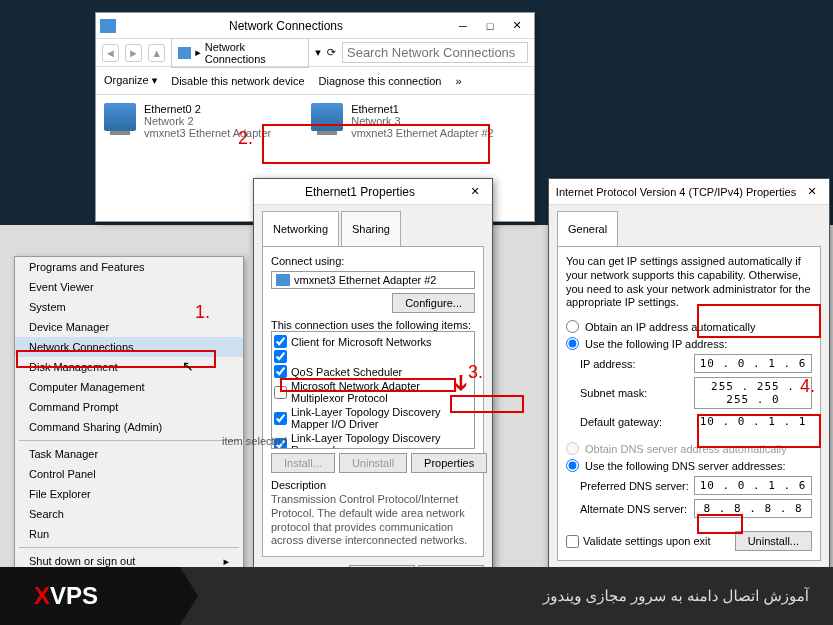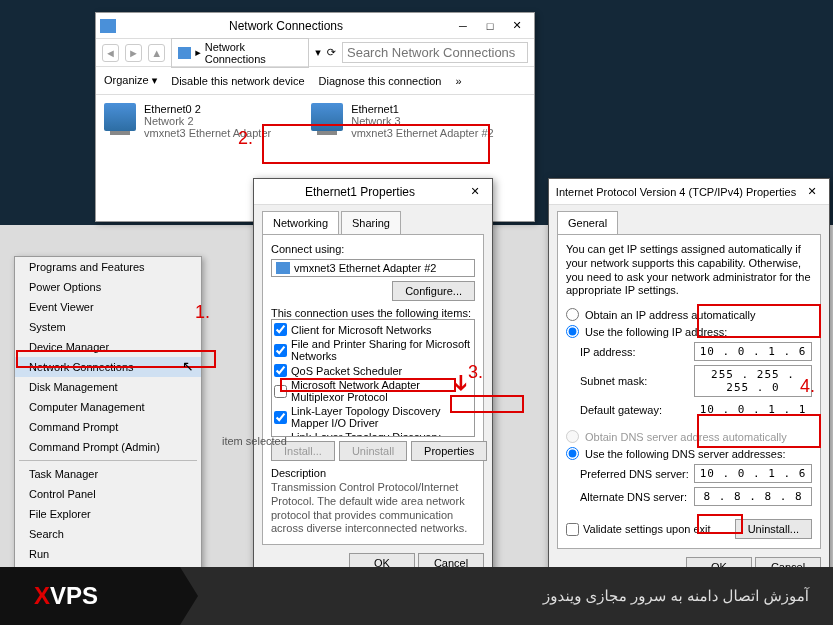--- a/index.html
+++ b/index.html
@@ -17,28 +17,28 @@
 .addr .crumb{border:1px solid #ccc;padding:2px 6px;display:flex;align-items:center;gap:4px}
 .addr input{flex:1;border:1px solid #ccc;padding:2px 4px;font-size:13px;color:#888}
 .toolbar{height:28px;display:flex;align-items:center;gap:14px;padding:0 8px;font-size:11px;border-bottom:1px solid #ddd}
 .content{padding:8px;display:flex;gap:40px}
 .adapter{display:flex;gap:8px;font-size:11px}
 .adapter .icon{width:32px;height:28px;background:linear-gradient(#4a90d9,#2d6da3);border-radius:2px;position:relative}
 .adapter .icon::after{content:"";position:absolute;bottom:-4px;left:6px;width:20px;height:4px;background:#888}
 .adapter .txt .name{font-weight:400}
 .adapter .txt .sub{color:#666}
 
-.ctxmenu{position:absolute;background:#f0f0f0;border:1px solid #999;box-shadow:2px 2px 6px rgba(0,0,0,.3);font-size:11px;width:188px}
+.ctxmenu{position:absolute;background:#f0f0f0;border:1px solid #999;box-shadow:2px 2px 6px rgba(0,0,0,.3);font-size:11px;width:230px}
 .ctxmenu .item{padding:4px 14px;cursor:pointer}
 .ctxmenu .sep{height:1px;background:#bbb;margin:3px 4px}
 
 .dlg{position:absolute;background:#f0f0f0;border:1px solid #555;box-shadow:2px 2px 8px rgba(0,0,0,.4);font-size:11px}
 .dlg .titlebar{background:#fff;height:26px}
 .tabs{display:flex;padding:6px 8px 0 8px;gap:2px}
-.tab{border:1px solid #aaa;border-bottom:none;padding:5px 10px;background:#f8f8f8;cursor:pointer}
+.tab{border:1px solid #aaa;border-bottom:none;padding:11px 10px;background:#f8f8f8;cursor:pointer}
 .tab.active{background:#fff}
 .tabbody{border:1px solid #aaa;margin:0 8px 8px 8px;background:#fff;padding:8px}
 .field{border:1px solid #999;background:#fff;padding:2px 4px;font-size:11px}
 .btn{border:1px solid #999;background:#e8e8e8;padding:3px 12px;font-size:11px;cursor:pointer}
 .chk{display:flex;align-items:center;gap:4px;padding:1px 0}
 .chk input{margin:0}
 .radio{display:flex;align-items:flex-end;gap:6px;padding:2px 0}
 .radio input{margin:0}
 .iprow{display:flex;align-items:center;justify-content:space-between;padding:2px 0}
 .ipfield{border:1px solid #999;background:#fff;width:118px;padding:2px 4px;font-family:monospace;font-size:11px;text-align:center;letter-spacing:1px}
@@ -102,29 +102,28 @@
         <div class="name">Ethernet1</div>
         <div class="sub">Network 3</div>
         <div class="sub">vmxnet3 Ethernet Adapter #2</div>
       </div>
     </div>
   </div>
 </div>
 
 <div class="ctxmenu" style="left:14px;top:256px">
   <div class="item">Programs and Features</div>
-  <div class="item">Power Options</div>
   <div class="item">Event Viewer</div>
   <div class="item">System</div>
   <div class="item">Device Manager</div>
   <div class="item" style="background:#cfe0f2">Network Connections</div>
   <div class="item">Disk Management</div>
   <div class="item">Computer Management</div>
   <div class="item">Command Prompt</div>
-  <div class="item">Command Prompt (Admin)</div>
+  <div class="item">Command Sharing (Admin)</div>
   <div class="sep"></div>
   <div class="item">Task Manager</div>
   <div class="item">Control Panel</div>
   <div class="item">File Explorer</div>
   <div class="item">Search</div>
   <div class="item">Run</div>
   <div class="sep"></div>
   <div class="item"><span>Shut down or sign out</span><span style="float:right">▸</span></div>
   <div class="sep"></div>
   <div class="item">Desktop</div>
@@ -149,21 +148,20 @@
     </div>
     <div style="text-align:right"><button class="btn">Configure...</button></div>
     <div style="margin-top:6px">This connection uses the following items:</div>
     <div class="field" style="height:118px;overflow:auto;padding:2px">
       <div class="chk">
           <input type="checkbox" checked="" style="">
           <span>Client for Microsoft Networks</span>
         </div>
       <div class="chk">
           <input type="checkbox" checked="" style="">
-          <span>File and Printer Sharing for Microsoft Networks</span>
         </div>
       <div class="chk">
           <input type="checkbox" checked="" style="">
           <span>QoS Packet Scheduler</span>
         </div>
       <div class="chk">
           <input type="checkbox" style="">
           <span>Microsoft Network Adapter Multiplexor Protocol</span>
         </div>
       <div class="chk">

